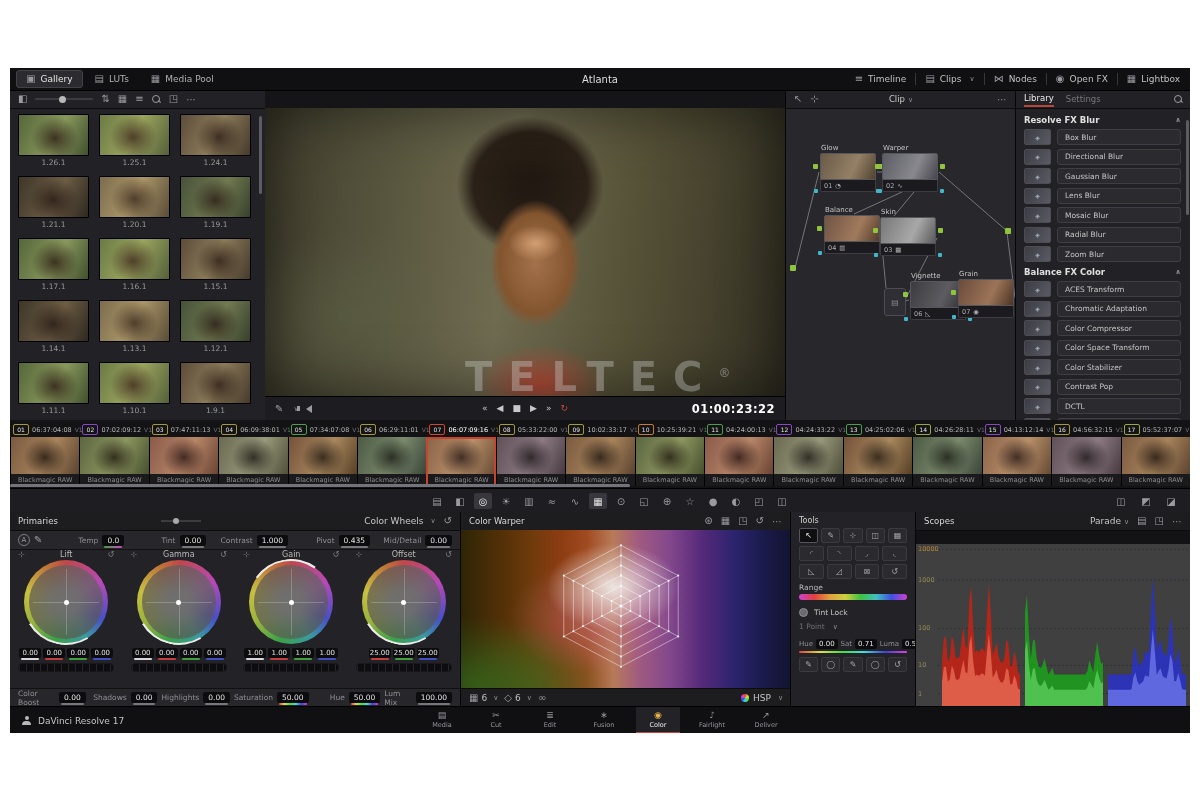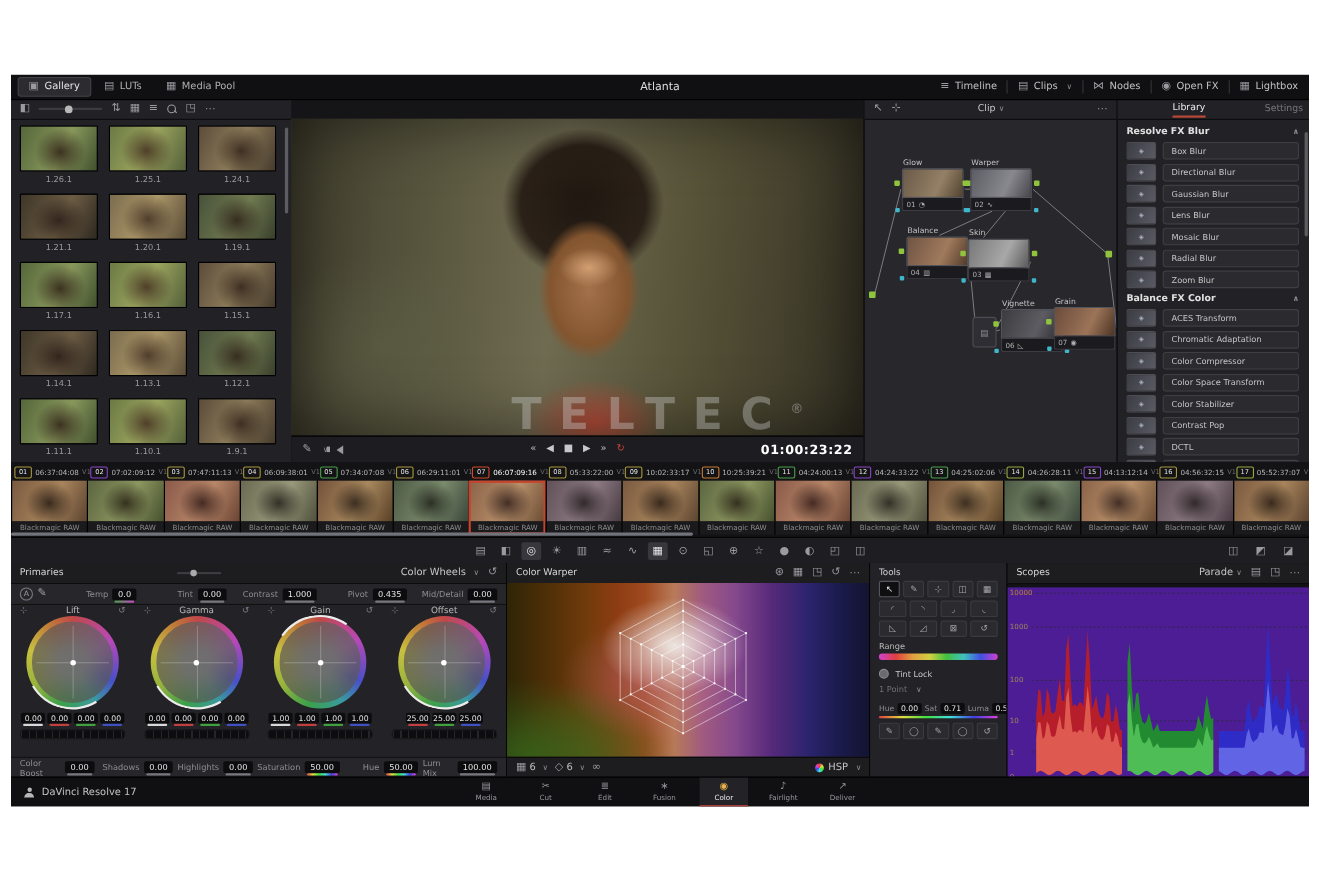--- a/index.html
+++ b/index.html
@@ -79,21 +79,21 @@
   .gnode-bar{height:11px;background:#1b1b1f;border:1px solid #3c3c42;border-top:0;border-radius:0 0 2px 2px;
     display:flex;align-items:center;gap:3px;padding:0 3px;font-size:6.5px;color:#b0b0b0;}
   .ndot{position:absolute;width:5px;height:5px;background:#8fc43c;border-radius:1px;}
   .ncyan{position:absolute;width:4px;height:4px;background:#3fb6c9;border-radius:1px;}
   .iodot{position:absolute;width:6px;height:6px;background:#8fc43c;border-radius:1px;}
   .mixer{position:absolute;width:20px;height:26px;background:#2e2e34;border:1px solid #4c4c52;border-radius:3px;
     display:flex;align-items:center;justify-content:center;color:#8a8a90;font-size:8px;}
 
   .library{position:absolute;left:1005px;top:0;width:175px;height:330px;background:#222226;border-left:1px solid #060608;}
   .lib-head{gap:12px;}
-  .lib-tab{padding:2px 0;margin-left:42px;}
+  .lib-tab{padding:2px 0;}
   .lib-tab.active{color:#ececec;border-bottom:2px solid #b8473a;}
   .lib-tab.dim{color:#76767c;}
   .lib-head .searchy{margin-left:auto;}
   .lib-body{position:absolute;left:8px;right:10px;top:20px;bottom:0;overflow:hidden;}
   .lib-sec-title{display:flex;justify-content:space-between;align-items:center;font-weight:bold;
     color:#e0e0e0;font-size:8.5px;margin:5px 0 4px;}
   .fx-item{display:flex;align-items:center;gap:6px;margin-bottom:3.5px;}
   .fx-thumb{width:25px;height:14px;flex:none;border:1px solid #4c4c52;border-radius:2px;
     background:linear-gradient(120deg,#3c3c44,#5a5a64);display:flex;align-items:center;justify-content:center;
     font-size:6px;color:#a8b4c0;}
@@ -199,21 +199,21 @@
   .al-dot{width:7px;height:7px;border-radius:50%;background:#6a6a70;border:1px solid #8a8a90;}
   .pointrow{display:flex;align-items:center;gap:5px;color:#6e6e74;font-size:7.5px;margin-top:5px;}
   .hslrow{display:flex;align-items:center;gap:3px;margin-top:8px;font-size:7px;}
   .hsl-label{color:#8e8e92;}
   .hsl-val{color:#e4e4e4;background:#0c0c0e;border-radius:2px;padding:1px 3px;position:relative;}
   .hsl-under{height:2px;border-radius:1px;margin-top:2px;
     background:linear-gradient(90deg,#e04040,#e0e040,#40e040,#40e0e0,#4040e0,#e040e0);}
 
   .scopespanel{position:absolute;left:905px;top:0;width:275px;height:194px;background:#131316;border-left:1px solid #060608;}
   .sp-icons{margin-left:auto;display:flex;gap:8px;align-items:center;}
-  .s-body{position:absolute;left:0;top:22px;width:275px;height:176px;background:#4c1d95;}
+  .s-body{position:absolute;left:0;top:32px;width:275px;height:176px;background:#404040;}
   .axis-label{position:absolute;left:0;width:21px;text-align:left;font-size:6.5px;color:#9a8a58;}
   .axis-label.first{color:#b8872f;}
 
   
   .bottombar{position:absolute;left:0;top:638px;width:100%;height:27px;background:#101013;border-top:1px solid #000;
     display:flex;align-items:center;}
   .brand{display:flex;align-items:center;gap:7px;padding-left:12px;color:#c4c4c4;font-size:9px;}
   .person{width:9px;height:9px;position:relative;}
   .person::before{content:"";position:absolute;left:2.5px;top:0;width:4px;height:4px;border-radius:50%;background:#b8b8b8;}
   .person::after{content:"";position:absolute;left:0;bottom:0;width:9px;height:4px;border-radius:4px 4px 0 0;background:#b8b8b8;}

